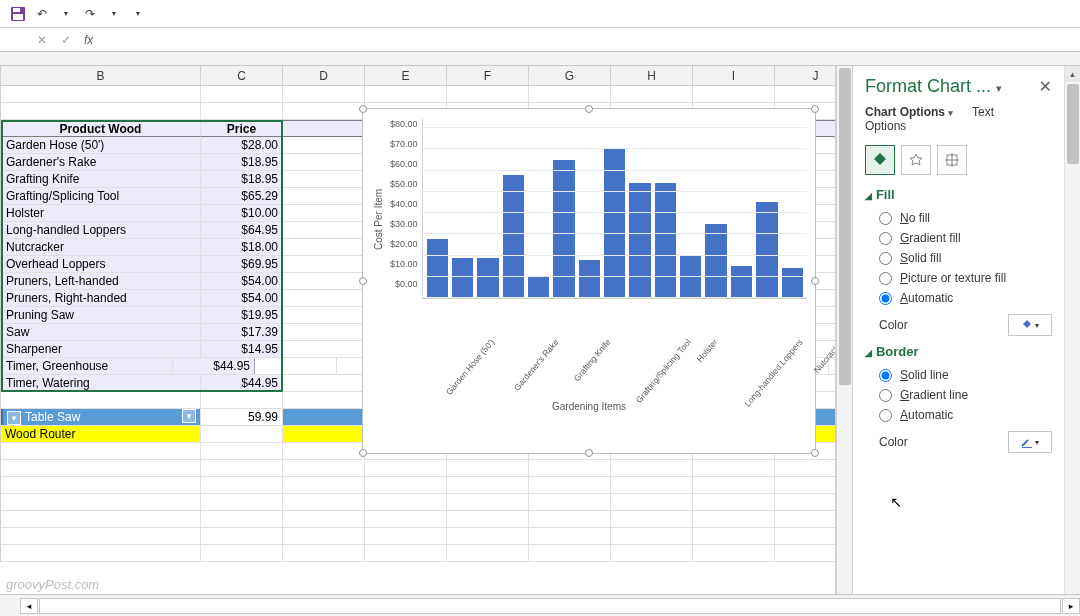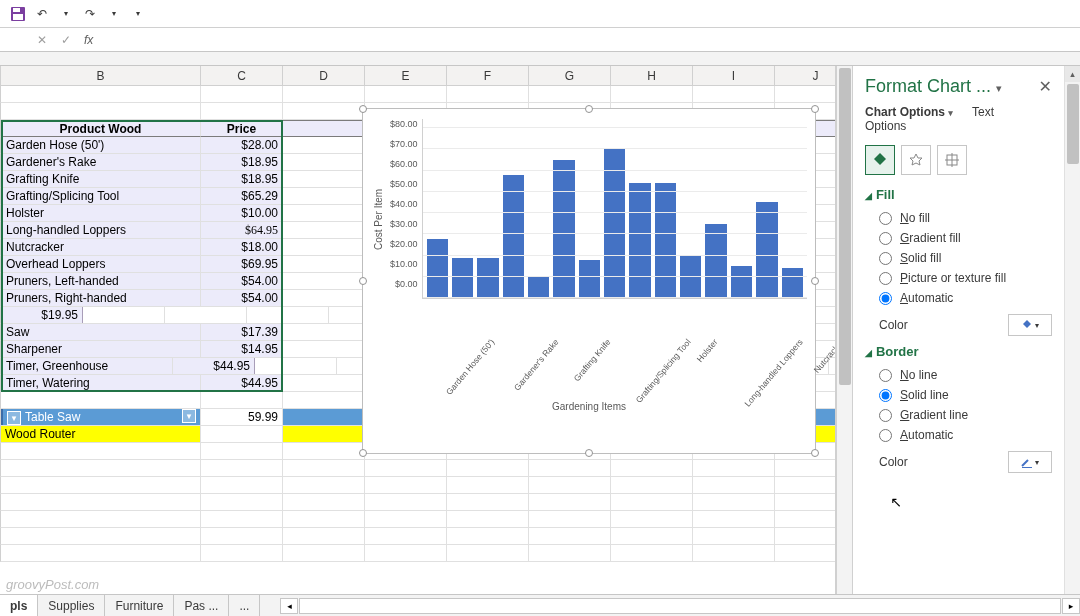--- a/index.html
+++ b/index.html
@@ -264,21 +264,21 @@
             <div class="cell" style="width: 82px;"></div>
             <div class="cell" style="width: 82px;"></div>
             <div class="cell" style="width: 82px;"></div>
             <div class="cell" style="width: 82px;"></div>
             <div class="cell" style="width: 82px;"></div>
             <div class="cell" style="width: 82px;"></div>
             <div class="cell" style="width: 82px;"></div>
           </div>
           <div class="row data-row">
             <div class="cell c-b" style="width: 200px;">Long-handled Loppers</div>
-            <div class="cell c-e" style="width: 82px; font-family: Liberation Serif, serif;">$64.95</div>
+            <div class="cell c-e" style="width: 82px;">$64.95</div>
             <div class="cell" style="width: 82px;"></div>
             <div class="cell" style="width: 82px;"></div>
             <div class="cell" style="width: 82px;"></div>
             <div class="cell" style="width: 82px;"></div>
             <div class="cell" style="width: 82px;"></div>
             <div class="cell" style="width: 82px;"></div>
             <div class="cell" style="width: 82px;"></div>
           </div>
           <div class="row data-row">
             <div class="cell c-b" style="width: 200px;">Nutcracker</div>
@@ -318,20 +318,21 @@
             <div class="cell c-e" style="width: 82px;">$54.00</div>
             <div class="cell" style="width: 82px;"></div>
             <div class="cell" style="width: 82px;"></div>
             <div class="cell" style="width: 82px;"></div>
             <div class="cell" style="width: 82px;"></div>
             <div class="cell" style="width: 82px;"></div>
             <div class="cell" style="width: 82px;"></div>
             <div class="cell" style="width: 82px;"></div>
           </div>
           <div class="row data-row">
+            <div class="cell c-b" style="width: 200px;">Pruning Saw</div>
             <div class="cell c-e" style="width: 82px;">$19.95</div>
             <div class="cell" style="width: 82px;"></div>
             <div class="cell" style="width: 82px;"></div>
             <div class="cell" style="width: 82px;"></div>
             <div class="cell" style="width: 82px;"></div>
             <div class="cell" style="width: 82px;"></div>
             <div class="cell" style="width: 82px;"></div>
             <div class="cell" style="width: 82px;"></div>
           </div>
           <div class="row data-row">
@@ -621,24 +622,20 @@
               </svg>
               <span style="font-size:8px">▾</span>
             </div>
         </div>
       </div>
 
       <div class="section">
         <div class="section-h"><span class="exp">◢</span><span>Border</span></div>
         <div class="opts" id="border-opts">
             <label class="opt">
-              <input type="radio" name="border" style="">
-              <span><span class="ul">N</span>o line</span>
-            </label>
-            <label class="opt">
               <input type="radio" name="border" checked="" style="">
               <span><span class="ul">S</span>olid line</span>
             </label>
             <label class="opt">
               <input type="radio" name="border" style="">
               <span><span class="ul">G</span>radient line</span>
             </label>
             <label class="opt">
               <input type="radio" name="border" style="">
               <span><span class="ul">A</span>utomatic</span>
@@ -657,27 +654,20 @@
       </div>
     </div>
     <div class="pane-scroll">
       <div class="arrow">▴</div>
       <div class="thumb"></div>
     </div>
   </div>
 </div>
 
 <div class="statusbar">
-  <div id="tabs" style="display: flex;">
-      <div class="tab active">pls</div>
-      <div class="tab">Supplies</div>
-      <div class="tab">Furniture</div>
-      <div class="tab">Pas ...</div>
-      <div class="tab">...</div>
-    </div>
   <div class="hscroll">
     <div class="btn">◂</div>
     <div class="track"></div>
     <div class="btn">▸</div>
   </div>
 </div>
 
 <div class="watermark">groovyPost.com</div>
 
 <div style="position: absolute; right: 178px; bottom: 106px; font-size: 14px; pointer-events: none; z-index: 100;">↖</div>

